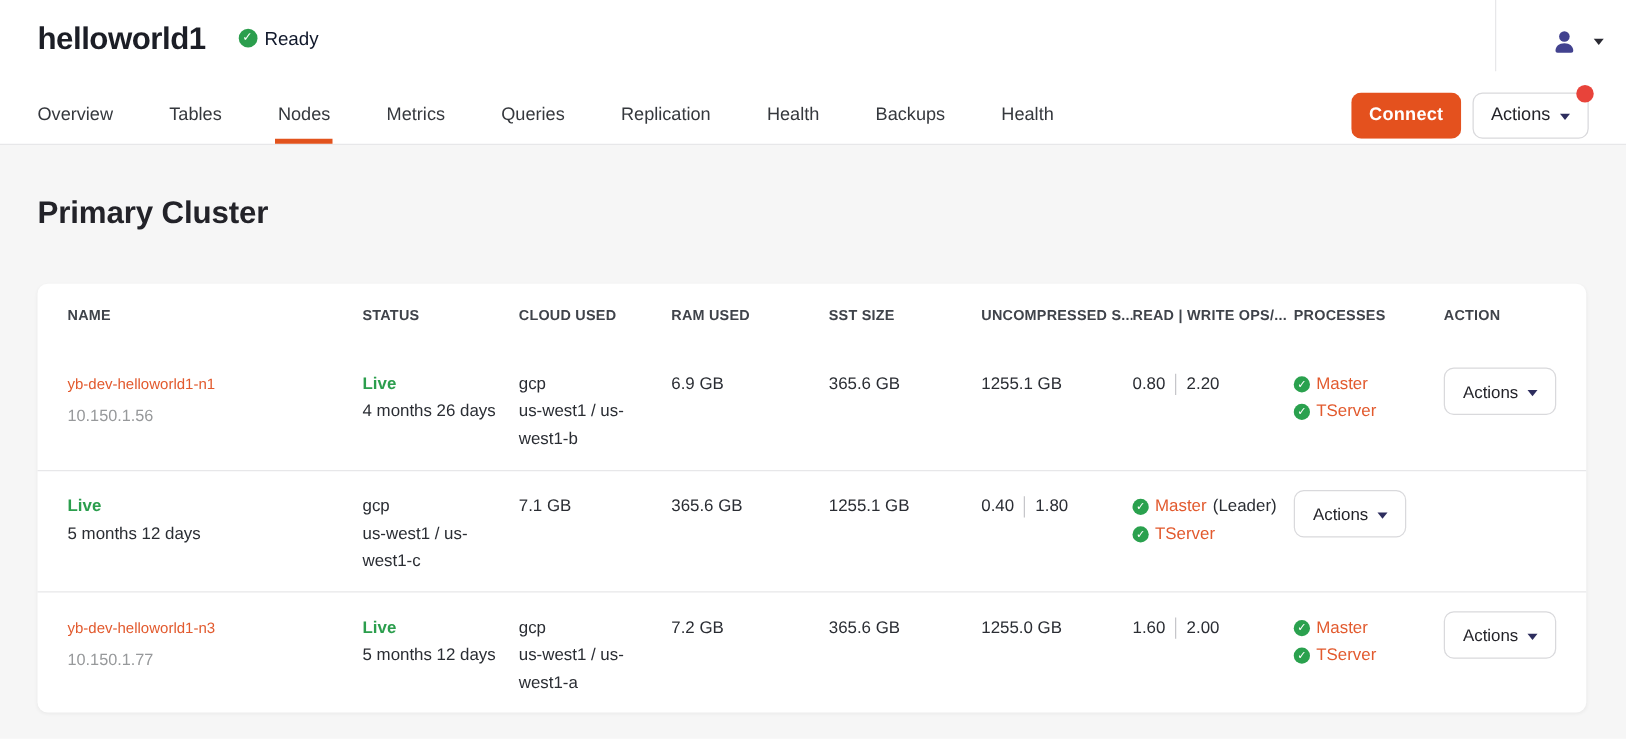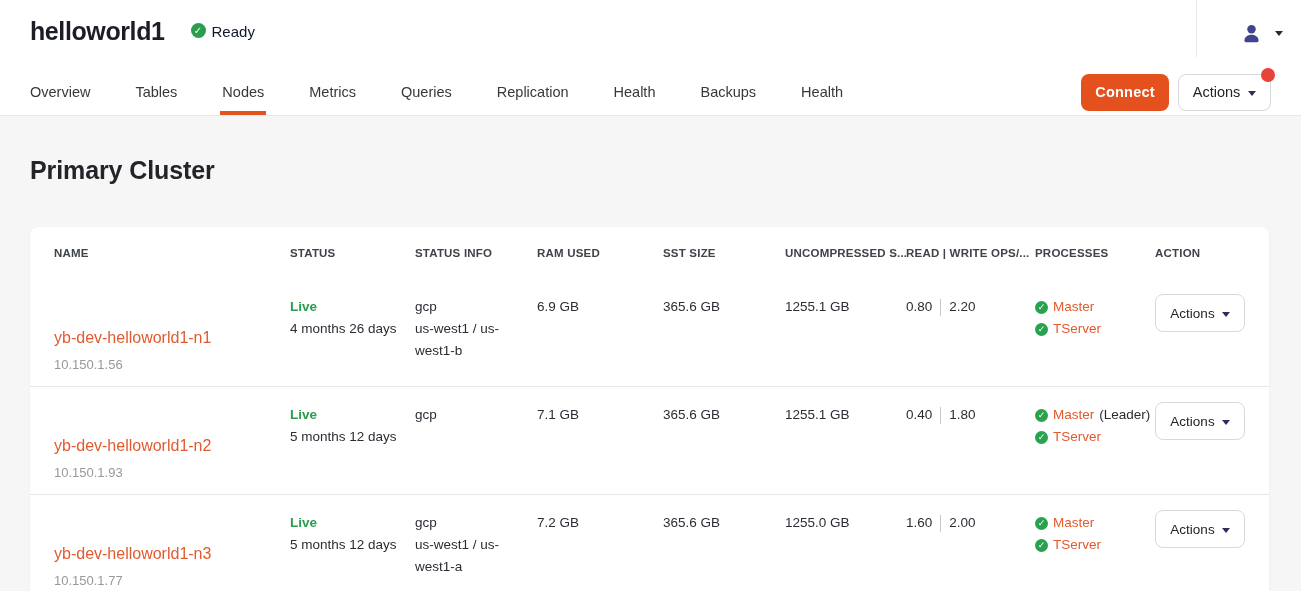--- a/index.html
+++ b/index.html
@@ -189,25 +189,24 @@
   .trow {
     min-height:97px;
     padding-top:17px;
     padding-bottom:10px;
   }
   .trow + .trow { border-top:1px solid #e7e7e9; }
 
   .cell { font-size:13.5px; color:#2a2d33; line-height:22px; padding-right:12px; }
   .node-name {
     color:#e25a2e;
-    font-size:16px;
+    font-size:12px;
     text-decoration:none;
     display:inline-block;
     cursor:pointer;
-    margin-top:31px;
   }
   .node-ip { color:#97999b; font-size:13px; margin-top:4px; }
   .status-live { color:#2b9e4d; font-weight:700; font-size:13.5px; }
   .uptime { margin-top:0px; }
   .cloud-region { max-width:106px; }
 
   .rw { display:flex; align-items:center; }
   .rw-divider {
     width:1px; height:17px;
     background:#c6c6ca;
@@ -299,21 +298,21 @@
 </div>
 
 <div class="main">
   <div class="page-title">Primary Cluster</div>
 
   <div class="card">
 
     <div class="tgrid thead-row">
       <div class="th">NAME</div>
       <div class="th">STATUS</div>
-      <div class="th">STATUS INFO</div>
+      <div class="th">CLOUD USED</div>
       <div class="th">RAM USED</div>
       <div class="th">SST SIZE</div>
       <div class="th">UNCOMPRESSED S...</div>
       <div class="th">READ | WRITE OPS/...</div>
       <div class="th">PROCESSES</div>
       <div class="th">ACTION</div>
     </div>
 
     <div class="tgrid trow">
       <div class="cell">
@@ -351,29 +350,26 @@
       <div class="cell">
         <button class="row-actions-btn">
           <span>Actions</span>
           <span class="btn-caret"></span>
         </button>
       </div>
     </div>
 
     <div class="tgrid trow">
       <div class="cell">
-        <a class="node-name">yb-dev-helloworld1-n2</a>
-        <div class="node-ip">10.150.1.93</div>
-      </div>
-      <div class="cell">
         <div class="status-live">Live</div>
         <div class="uptime">5 months 12 days</div>
       </div>
       <div class="cell">
         <div>gcp</div>
+        <div class="cloud-region">us-west1 / us-west1-c</div>
       </div>
       <div class="cell">7.1 GB</div>
       <div class="cell">365.6 GB</div>
       <div class="cell">1255.1 GB</div>
       <div class="cell rw">
         <span>0.40</span>
         <span class="rw-divider"></span>
         <span>1.80</span>
       </div>
       <div class="cell">

